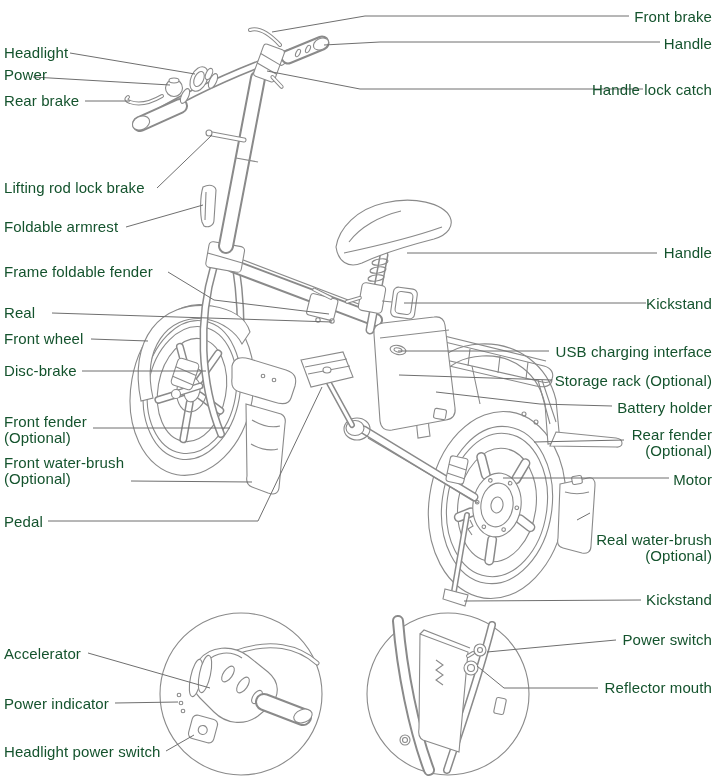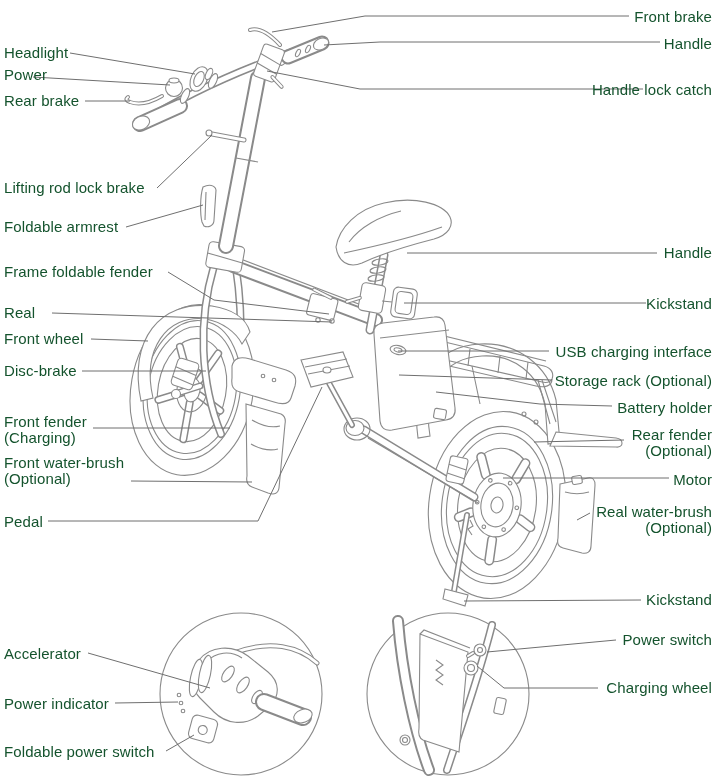--- a/index.html
+++ b/index.html
@@ -388,38 +388,38 @@
   <div class="lbl left" style="top:45px">Headlight</div>
   <div class="lbl left" style="top:67px">Power</div>
   <div class="lbl left" style="top:93px">Rear brake</div>
   <div class="lbl left" style="top:180px">Lifting rod lock brake</div>
   <div class="lbl left" style="top:219px">Foldable armrest</div>
   <div class="lbl left" style="top:264px">Frame foldable fender</div>
   <div class="lbl left" style="top:305px">Real</div>
   <div class="lbl left" style="top:331px">Front wheel</div>
   <div class="lbl left" style="top:363px">Disc-brake</div>
   <div class="lbl left" style="top:414px">Front fender
-(Charging)</div>
+(Optional)</div>
   <div class="lbl left" style="top:455px">Front water-brush
 (Optional)</div>
   <div class="lbl left" style="top:514px">Pedal</div>
   <div class="lbl left" style="top:646px">Accelerator</div>
   <div class="lbl left" style="top:696px">Power indicator</div>
-  <div class="lbl left" style="top:744px">Foldable power switch</div>
+  <div class="lbl left" style="top:744px">Headlight power switch</div>
 
   <div class="lbl right" style="top:9px">Front brake</div>
   <div class="lbl right" style="top:36px">Handle</div>
   <div class="lbl right" style="top:82px">Handle lock catch</div>
   <div class="lbl right" style="top:245px">Handle</div>
   <div class="lbl right" style="top:296px">Kickstand</div>
   <div class="lbl right" style="top:373px">Storage rack (Optional)</div>
   <div class="lbl right" style="top:344px">USB charging interface</div>
   <div class="lbl right" style="top:400px">Battery holder</div>
   <div class="lbl right" style="top:427px">Rear fender
 (Optional)</div>
   <div class="lbl right" style="top:472px">Motor</div>
-  <div class="lbl right" style="top:504px">Real water-brush
+  <div class="lbl right" style="top:532px">Real water-brush
 (Optional)</div>
   <div class="lbl right" style="top:592px">Kickstand</div>
   <div class="lbl right" style="top:632px">Power switch</div>
-  <div class="lbl right" style="top:680px">Charging wheel</div>
+  <div class="lbl right" style="top:680px">Reflector mouth</div>
 
 </div>
 
 </body></html>

